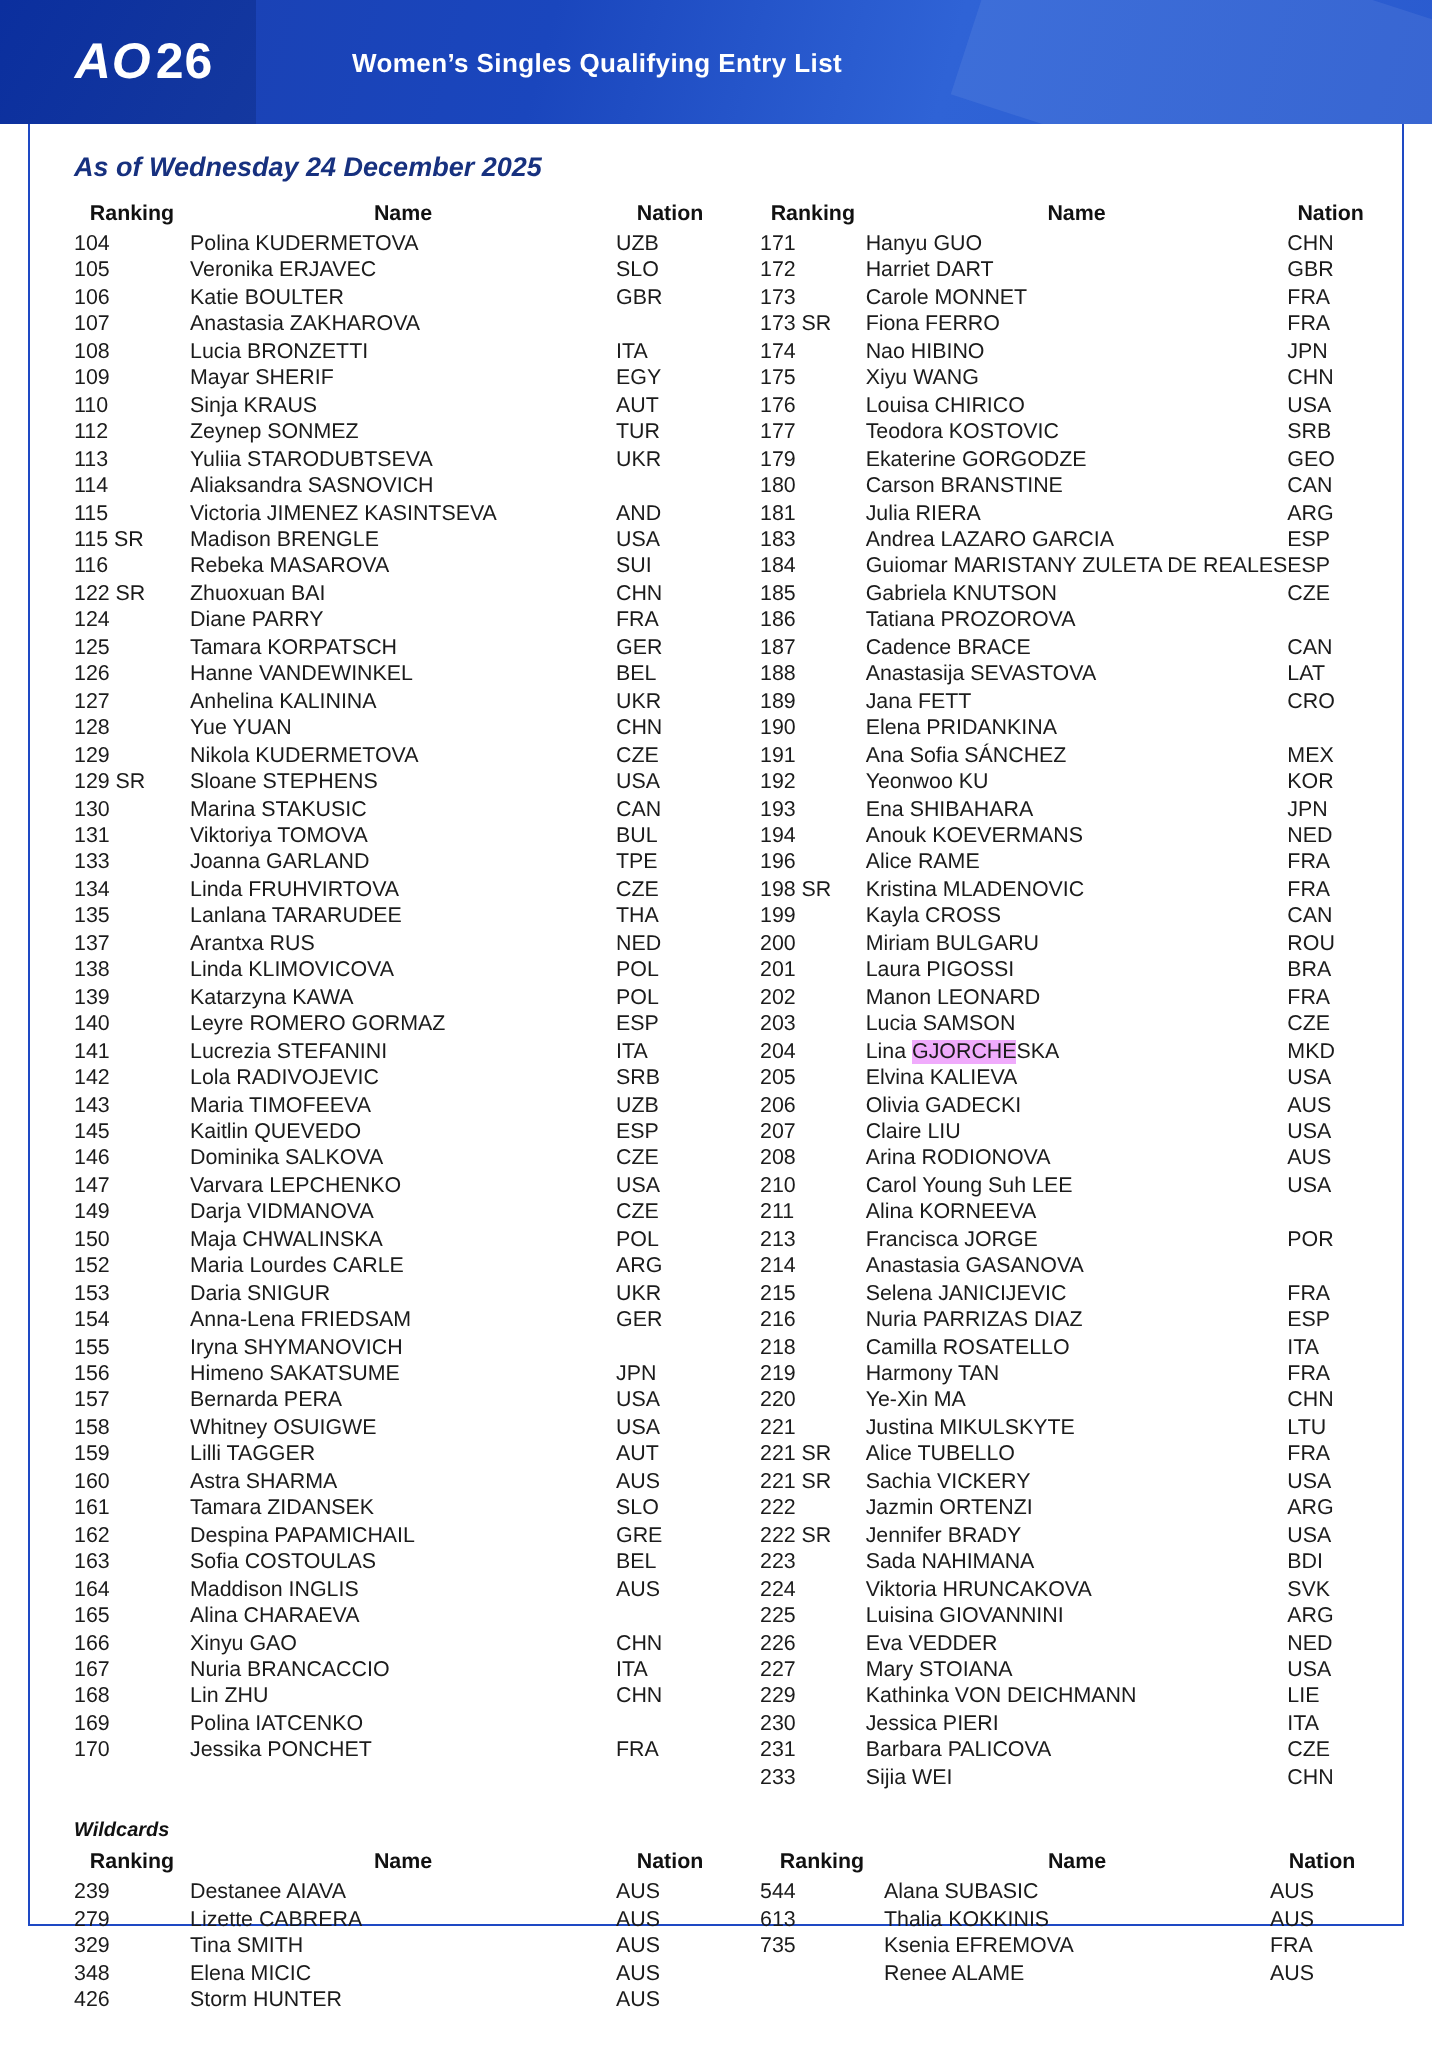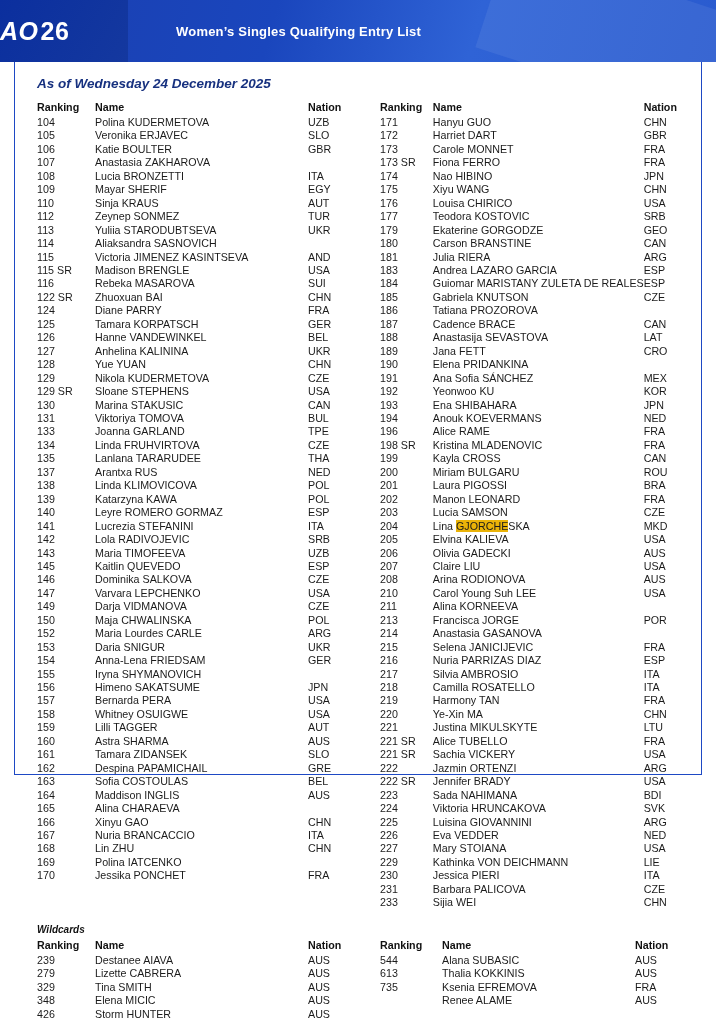--- a/index.html
+++ b/index.html
@@ -44,21 +44,21 @@
     width: 260px; height: 110px;
     background: rgba(255,255,255,0.07);
     transform: rotate(18deg);
   }
   .logo {
     position: relative;
     z-index: 2;
     width: 144px;
     display: flex;
     align-items: center;
-    justify-content: flex-start;
+    justify-content: center;
     color: #ffffff;
     font-weight: bold;
     font-size: 25px;
     letter-spacing: 0.5px;
   }
   .logo .ao {
     font-style: italic;
     font-weight: bold;
   }
   .logo .yr {
@@ -74,21 +74,21 @@
     margin-left: 32px;
     letter-spacing: 0.2px;
   }
   
   .content {
     position: relative;
     margin: 0 14px;
     padding: 0;
     border: 1px solid #1e49c4;
     border-top: none;
-    height: 713px;
+    height: 901px;
     box-sizing: border-box;
   }
   .asof {
     font-style: italic;
     font-weight: bold;
     font-size: 13.5px;
     color: #17317f;
     padding: 14px 0 10px 22px;
   }
   .columns {
@@ -101,39 +101,39 @@
   }
   .col.right {
     padding-left: 18px;
   }
   table.entry {
     width: 100%;
     border-collapse: collapse;
     font-size: 10.7px;
   }
   table.entry th {
-    text-align: left;
+    text-align: center;
     font-size: 10.7px;
     font-weight: bold;
     color: #111111;
     padding: 0 0 3px 0;
   }
   table.entry td {
     padding: 0;
     line-height: 13.45px;
     white-space: nowrap;
     color: #1b1b1b;
   }
   .c-rank { width: 58px; }
   .c-name { width: auto; }
   .c-nat  { width: 54px; }
   .col.right .c-rank { width: 62px; }
   .col.right .c-nat { width: 52px; }
   .hl {
-    background: #eab308;
+    background: #f0abfc;
     text-align: center;
   }
   
   .wildcards-title {
     font-style: italic;
     font-weight: bold;
     font-size: 10px;
     color: #111111;
     padding: 14px 0 4px 22px;
   }
@@ -663,25 +663,20 @@
                 <td class="c-rank">215</td>
                 <td class="c-name">Selena JANICIJEVIC</td>
                 <td class="c-nat">FRA</td>
               </tr>
               <tr>
                 <td class="c-rank">216</td>
                 <td class="c-name">Nuria PARRIZAS DIAZ</td>
                 <td class="c-nat">ESP</td>
               </tr>
               <tr>
-                <td class="c-rank">217</td>
-                <td class="c-name">Silvia AMBROSIO</td>
-                <td class="c-nat">ITA</td>
-              </tr>
-              <tr>
                 <td class="c-rank">218</td>
                 <td class="c-name">Camilla ROSATELLO</td>
                 <td class="c-nat">ITA</td>
               </tr>
               <tr>
                 <td class="c-rank">219</td>
                 <td class="c-name">Harmony TAN</td>
                 <td class="c-nat">FRA</td>
               </tr>
               <tr>

